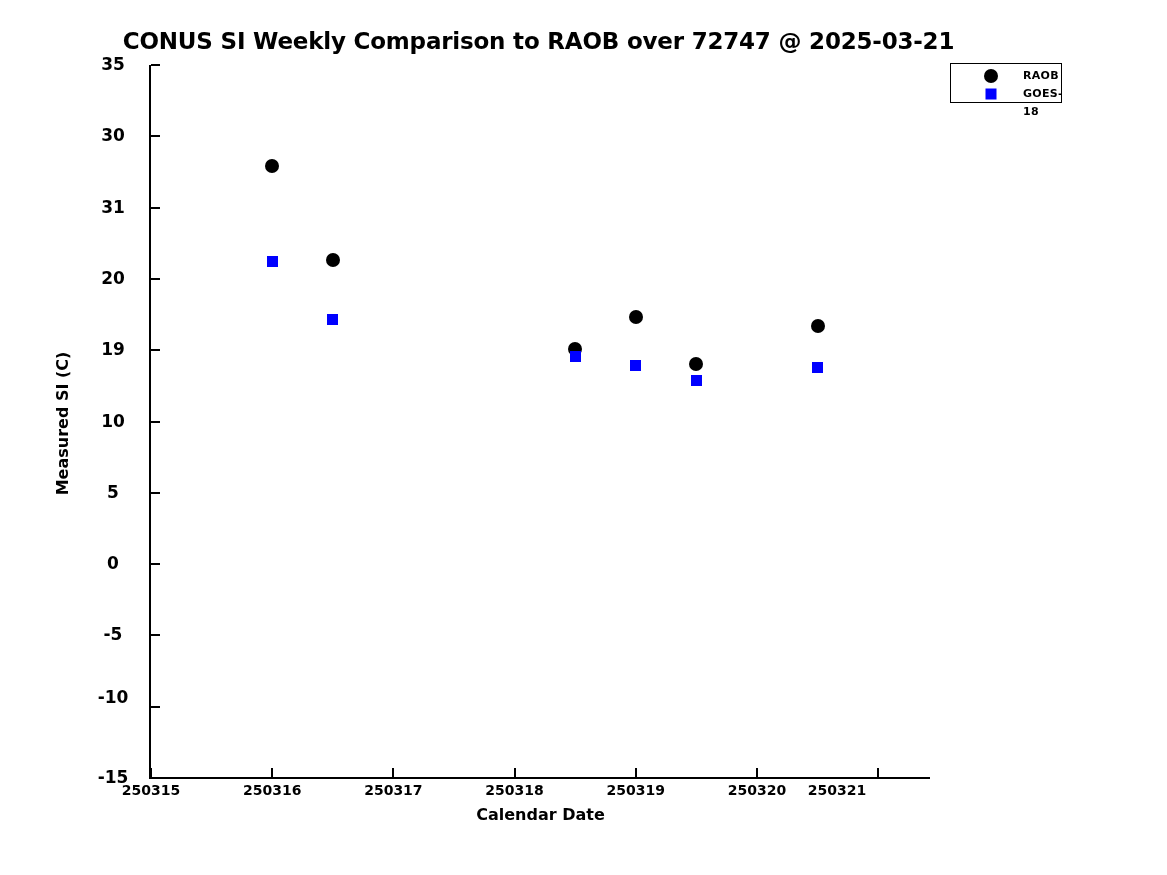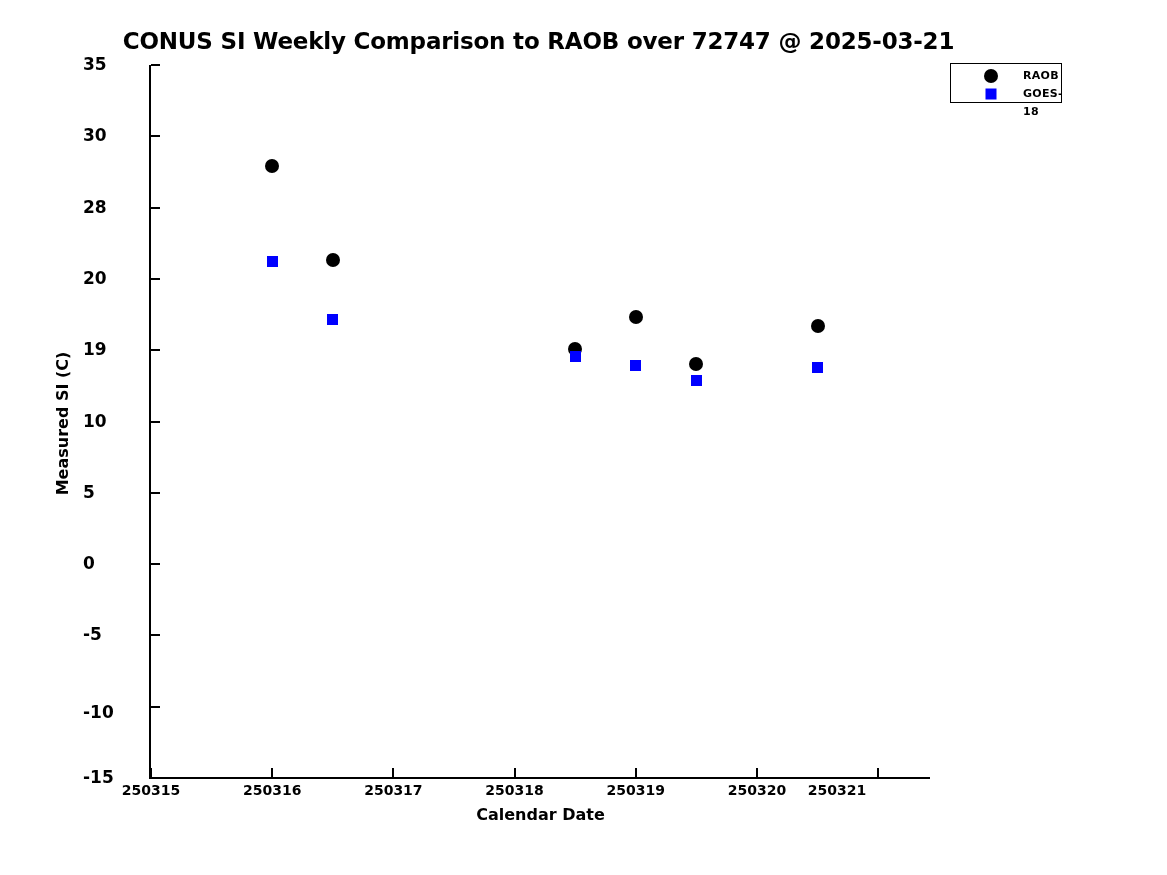--- a/index.html
+++ b/index.html
@@ -56,21 +56,21 @@
     position: absolute;
     left: 136px;
     width: 9px;
     height: 2px;
     background: #000000;
   }
   .ytick-label {
     position: absolute;
     right: 0;
     width: 60px;
-    text-align: left;
+    text-align: center;
     font-size: 17px;
     font-weight: bold;
     color: #000000;
     line-height: 1;
   }
   .ytick-label-wrap {
     position: absolute;
     left: 60px;
     width: 68px;
     height: 1px;
@@ -184,21 +184,21 @@
       <div class="ytick" style="top: 64px;"></div>
       <div class="ytick-label-wrap" style="top: 65px;">
         <div class="ytick-label" style="top: -9px;">35</div>
       </div>
       <div class="ytick" style="top: 135.3px;"></div>
       <div class="ytick-label-wrap" style="top: 136.3px;">
         <div class="ytick-label" style="top: -9px;">30</div>
       </div>
       <div class="ytick" style="top: 206.6px;"></div>
       <div class="ytick-label-wrap" style="top: 207.6px;">
-        <div class="ytick-label" style="top: -9px;">28</div>
+        <div class="ytick-label" style="top: -9px;">31</div>
       </div>
       <div class="ytick" style="top: 277.9px;"></div>
       <div class="ytick-label-wrap" style="top: 278.9px;">
         <div class="ytick-label" style="top: -9px;">20</div>
       </div>
       <div class="ytick" style="top: 349.2px;"></div>
       <div class="ytick-label-wrap" style="top: 350.2px;">
         <div class="ytick-label" style="top: -9px;">19</div>
       </div>
       <div class="ytick" style="top: 420.5px;"></div>
@@ -211,21 +211,21 @@
       </div>
       <div class="ytick" style="top: 563.1px;"></div>
       <div class="ytick-label-wrap" style="top: 564.1px;">
         <div class="ytick-label" style="top: -9px;">0</div>
       </div>
       <div class="ytick" style="top: 634.4px;"></div>
       <div class="ytick-label-wrap" style="top: 635.4px;">
         <div class="ytick-label" style="top: -9px;">-5</div>
       </div>
       <div class="ytick" style="top: 705.7px;"></div>
-      <div class="ytick-label-wrap" style="top: 713px;">
+      <div class="ytick-label-wrap" style="top: 698px;">
         <div class="ytick-label" style="top: -9px;">-10</div>
       </div>
       <div class="ytick" style="top: 777px;"></div>
       <div class="ytick-label-wrap" style="top: 778px;">
         <div class="ytick-label" style="top: -9px;">-15</div>
       </div>
     </div>
   <div id="xtick-container">
       <div class="xtick" style="left: 135px;"></div>
       <div class="xtick-label" style="left: 66px;">250315</div>

